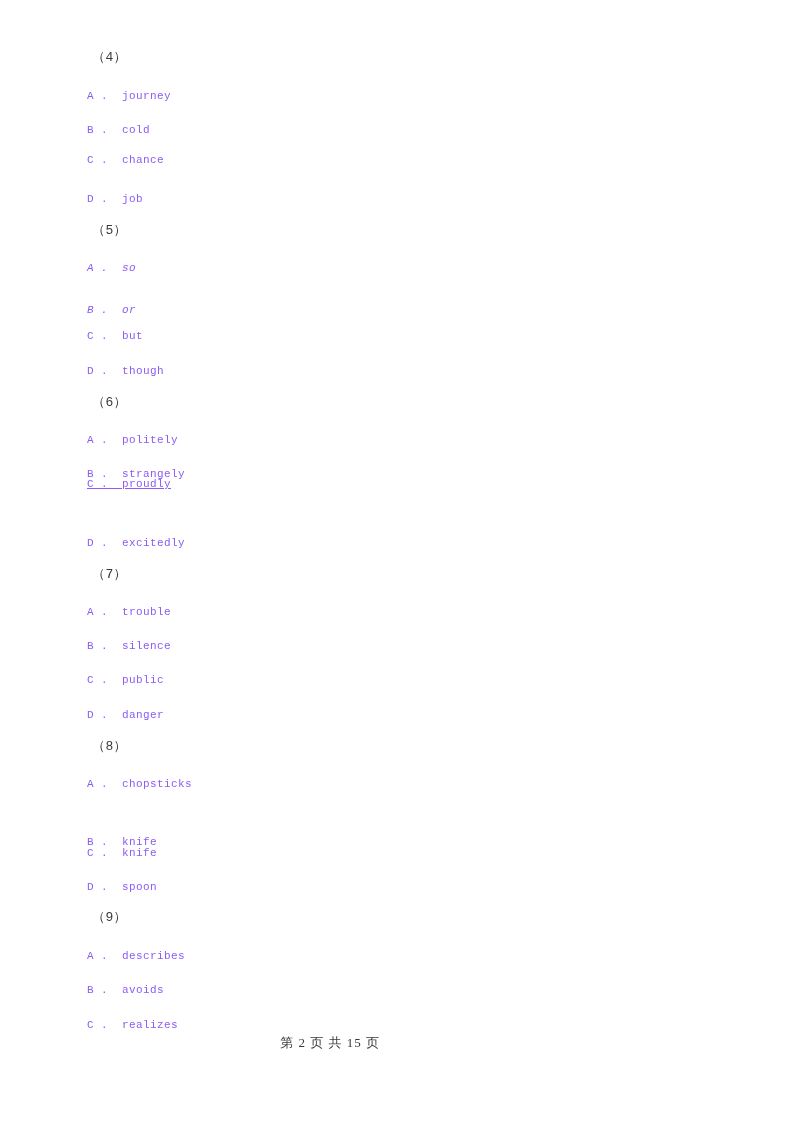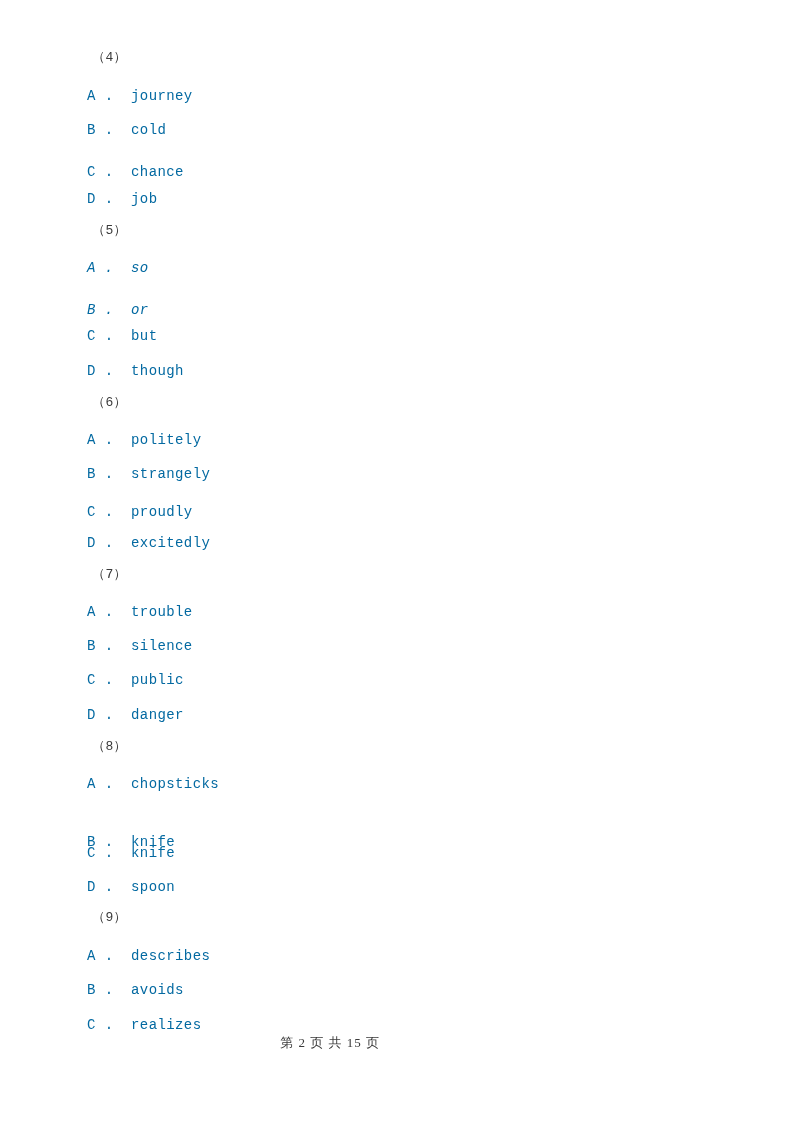--- a/index.html
+++ b/index.html
@@ -40,25 +40,25 @@
     font-size: 13px;
     line-height: 16px;
     letter-spacing: 0.4px;
     white-space: nowrap;
     color: #3a3a3a;
   }
 
   .option-line {
     position: absolute;
     left: 87px;
-    font-size: 14px;
+    font-size: 11px;
     line-height: 16px;
     letter-spacing: 0.4px;
     white-space: nowrap;
-    color: #0369a1;
+    color: #8b5cf6;
   }
 
   .opt-letter {
     display: inline;
   }
   .opt-sep {
     display: inline;
   }
   .opt-text {
     display: inline;
@@ -79,31 +79,31 @@
   }
 </style>
 </head>
 <body>
 
 <div id="page">
   <div id="content">
       <div class="group-label" style="top: 50px;">（4）</div>
       <div class="option-line" style="top: 88px;"><span class="opt-letter">A</span> <span class="opt-sep">.</span>&nbsp;&nbsp;<span class="opt-text">journey</span></div>
       <div class="option-line" style="top: 122px;"><span class="opt-letter">B</span> <span class="opt-sep">.</span>&nbsp;&nbsp;<span class="opt-text">cold</span></div>
-      <div class="option-line" style="top: 164px;"><span class="opt-letter">C</span> <span class="opt-sep">.</span>&nbsp;&nbsp;<span class="opt-text">chance</span></div>
+      <div class="option-line" style="top: 152px;"><span class="opt-letter">C</span> <span class="opt-sep">.</span>&nbsp;&nbsp;<span class="opt-text">chance</span></div>
       <div class="option-line" style="top: 191px;"><span class="opt-letter">D</span> <span class="opt-sep">.</span>&nbsp;&nbsp;<span class="opt-text">job</span></div>
       <div class="group-label" style="top: 223px;">（5）</div>
       <div class="option-line" style="top: 260px; font-style: italic;"><span class="opt-letter">A</span> <span class="opt-sep">.</span>&nbsp;&nbsp;<span class="opt-text">so</span></div>
       <div class="option-line" style="top: 302px; font-style: italic;"><span class="opt-letter">B</span> <span class="opt-sep">.</span>&nbsp;&nbsp;<span class="opt-text">or</span></div>
       <div class="option-line" style="top: 328px;"><span class="opt-letter">C</span> <span class="opt-sep">.</span>&nbsp;&nbsp;<span class="opt-text">but</span></div>
       <div class="option-line" style="top: 363px;"><span class="opt-letter">D</span> <span class="opt-sep">.</span>&nbsp;&nbsp;<span class="opt-text">though</span></div>
       <div class="group-label" style="top: 395px;">（6）</div>
       <div class="option-line" style="top: 432px;"><span class="opt-letter">A</span> <span class="opt-sep">.</span>&nbsp;&nbsp;<span class="opt-text">politely</span></div>
       <div class="option-line" style="top: 466px;"><span class="opt-letter">B</span> <span class="opt-sep">.</span>&nbsp;&nbsp;<span class="opt-text">strangely</span></div>
-      <div class="option-line" style="top: 504px;"><span class="opt-letter">C</span> <span class="opt-sep">.</span>&nbsp;&nbsp;<span class="opt-text">proudly</span></div>
+      <div class="option-line" style="top: 476px; text-decoration: underline;"><span class="opt-letter">C</span> <span class="opt-sep">.</span>&nbsp;&nbsp;<span class="opt-text">proudly</span></div>
       <div class="option-line" style="top: 535px;"><span class="opt-letter">D</span> <span class="opt-sep">.</span>&nbsp;&nbsp;<span class="opt-text">excitedly</span></div>
       <div class="group-label" style="top: 567px;">（7）</div>
       <div class="option-line" style="top: 604px;"><span class="opt-letter">A</span> <span class="opt-sep">.</span>&nbsp;&nbsp;<span class="opt-text">trouble</span></div>
       <div class="option-line" style="top: 638px;"><span class="opt-letter">B</span> <span class="opt-sep">.</span>&nbsp;&nbsp;<span class="opt-text">silence</span></div>
       <div class="option-line" style="top: 672px;"><span class="opt-letter">C</span> <span class="opt-sep">.</span>&nbsp;&nbsp;<span class="opt-text">public</span></div>
       <div class="option-line" style="top: 707px;"><span class="opt-letter">D</span> <span class="opt-sep">.</span>&nbsp;&nbsp;<span class="opt-text">danger</span></div>
       <div class="group-label" style="top: 739px;">（8）</div>
       <div class="option-line" style="top: 776px;"><span class="opt-letter">A</span> <span class="opt-sep">.</span>&nbsp;&nbsp;<span class="opt-text">chopsticks</span></div>
       <div class="option-line" style="top: 834px;"><span class="opt-letter">B</span> <span class="opt-sep">.</span>&nbsp;&nbsp;<span class="opt-text">knife</span></div>
       <div class="option-line" style="top: 845px;"><span class="opt-letter">C</span> <span class="opt-sep">.</span>&nbsp;&nbsp;<span class="opt-text">knife</span></div>

